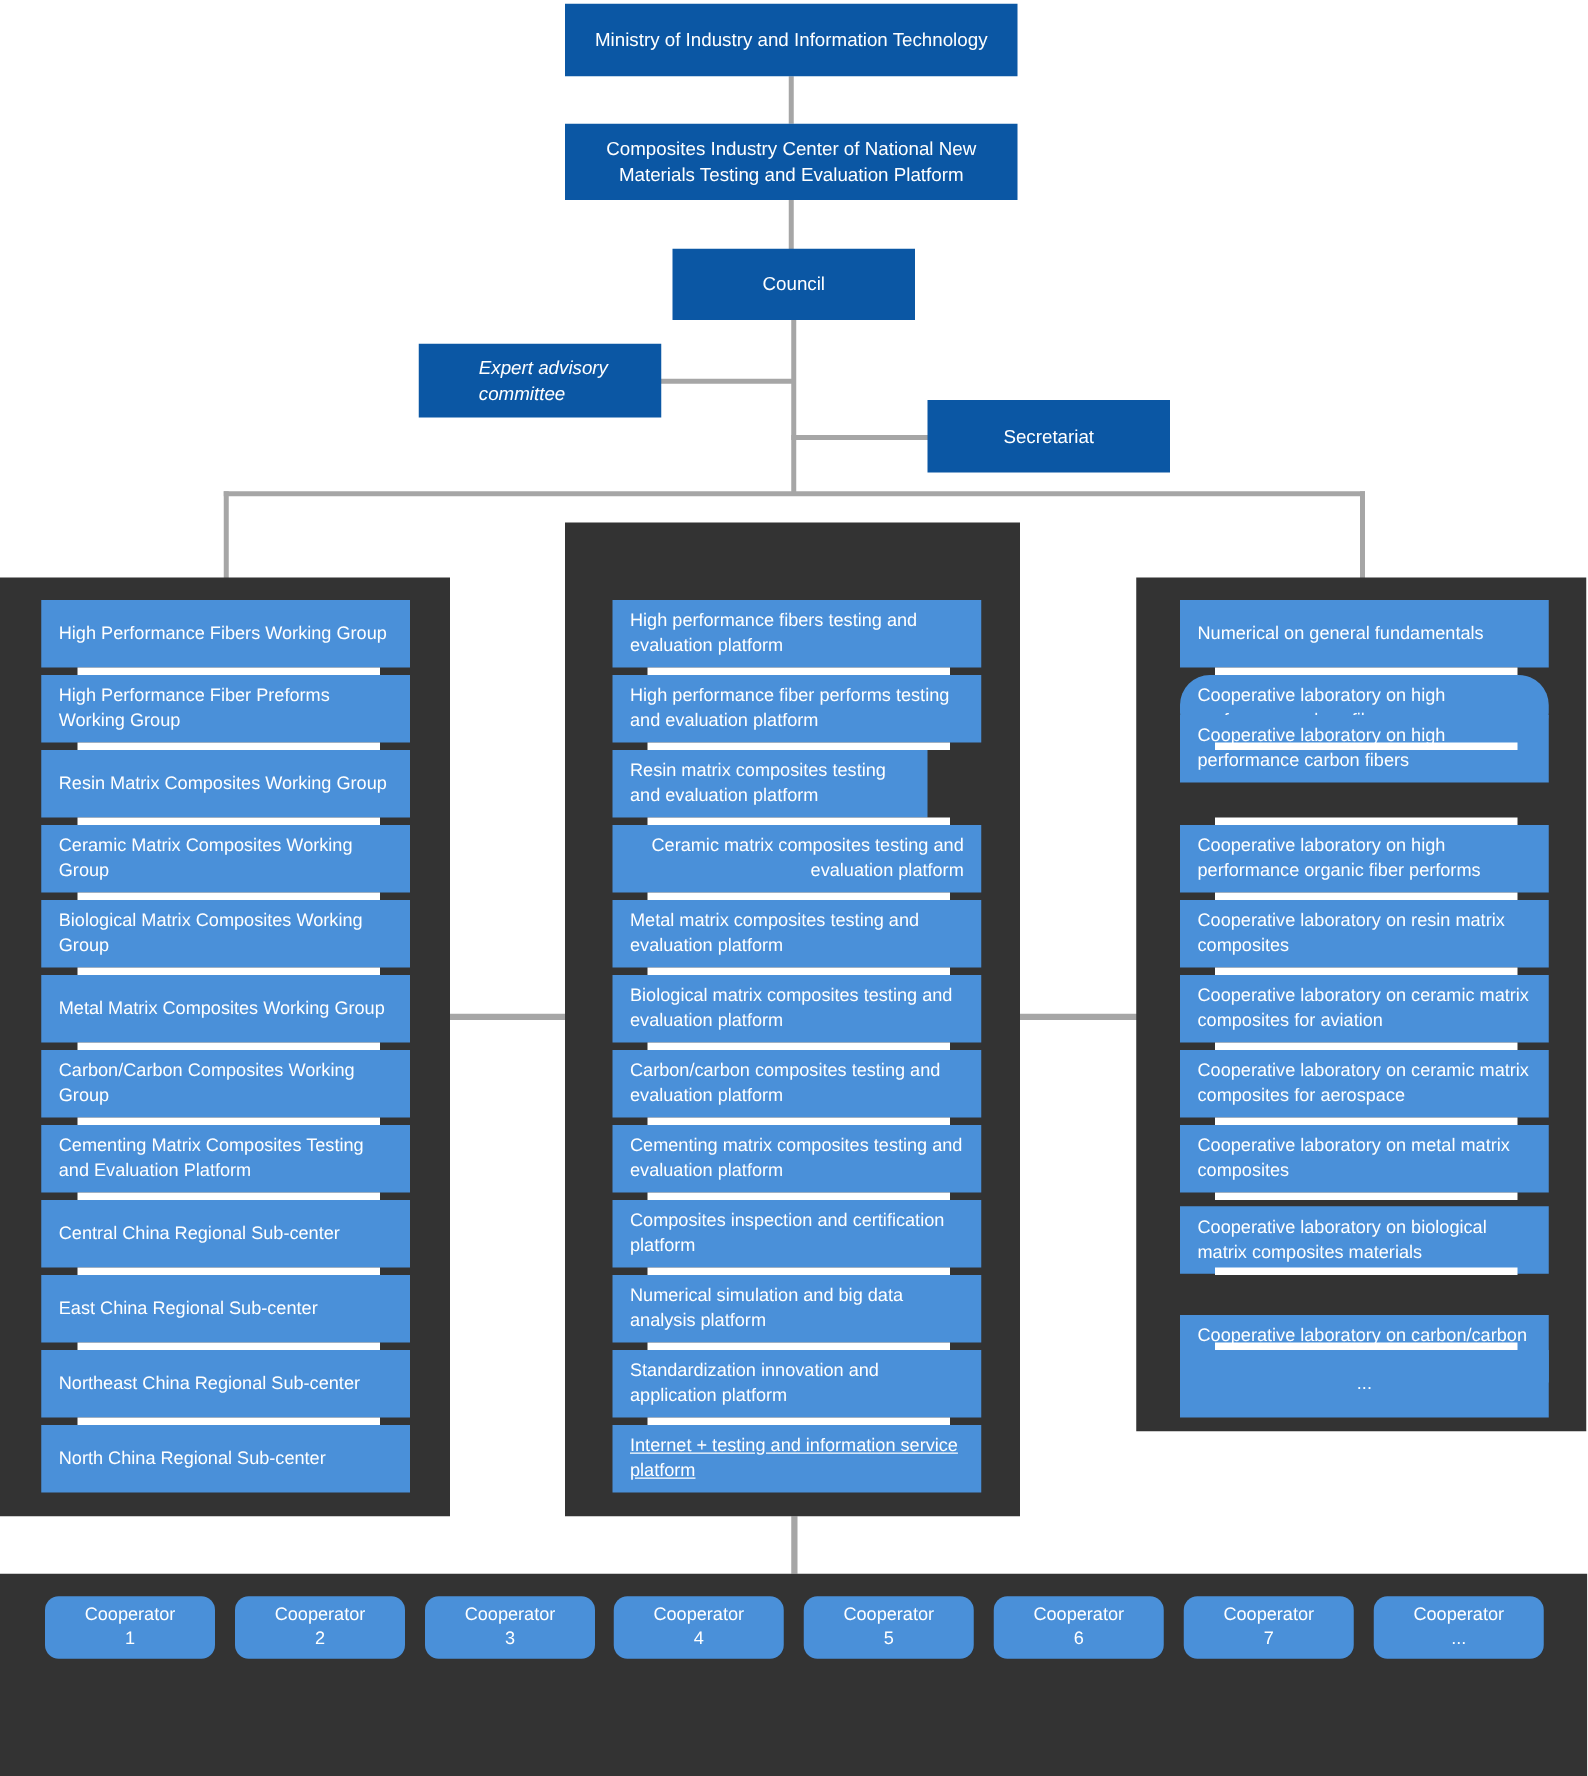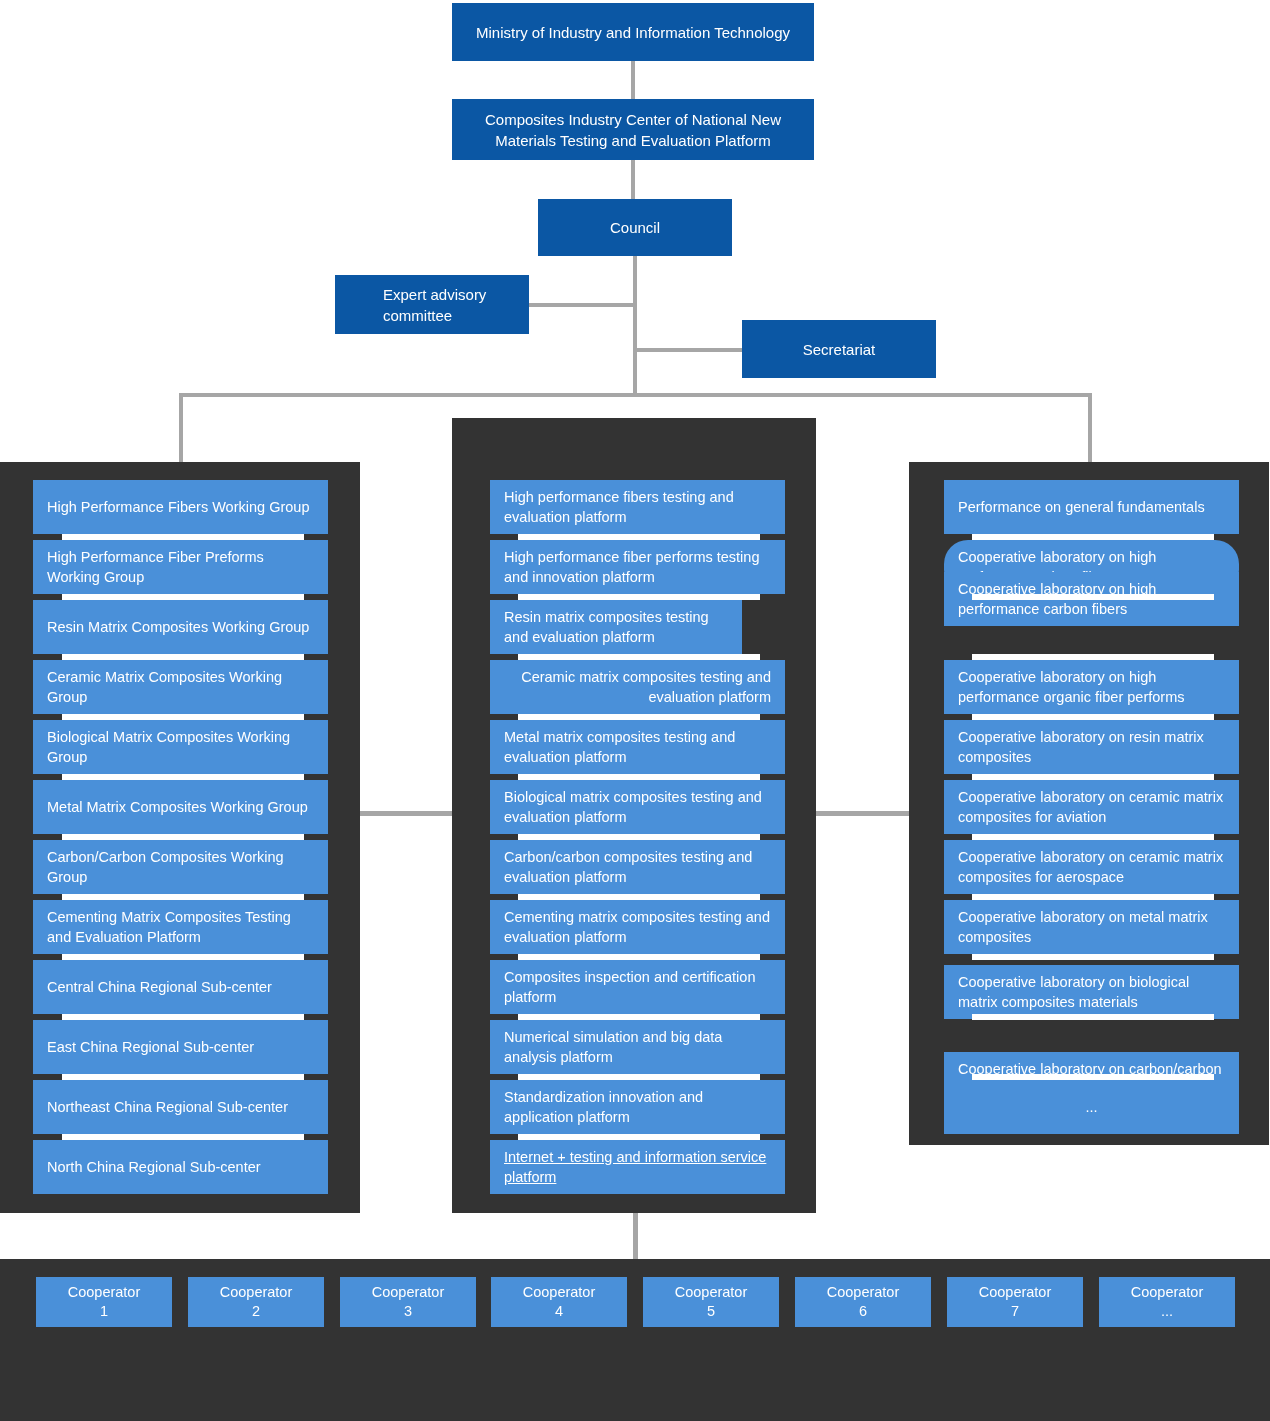--- a/index.html
+++ b/index.html
@@ -76,20 +76,21 @@
     background: #4a90d9;
     color: #ffffff;
     font-size: 14.5px;
     line-height: 19px;
     display: flex;
     flex-direction: column;
     align-items: center;
     justify-content: center;
     text-align: center;
     z-index: 4;
+    border-radius: 11px;
   }
   .coop .cname { display: block; }
   .coop .cnum  { display: block; }
 </style>
 </head>
 <body>
 
 <div id="root">
 
   <div class="conn" style="left:631px; top:61px; width:4px; height:38px;"></div>
@@ -119,21 +120,21 @@
   </div>
 
   <div class="topnode" style="left:452px; top:99px; width:362px; height:61px;">
     <span>Composites Industry Center of National New Materials Testing and Evaluation Platform</span>
   </div>
 
   <div class="topnode" style="left:538px; top:199px; width:194px; height:57px;">
     <span>Council</span>
   </div>
 
-  <div class="topnode" style="left:335px; top:275px; width:194px; height:59px; justify-content:flex-start; text-align:left; padding-left:48px;">
+  <div class="topnode" style="left:335px; top:275px; width:194px; height:59px; justify-content:flex-start; text-align:left; padding-left:48px;font-style:italic;">
     <span>Expert advisory committee</span>
   </div>
 
   <div class="topnode" style="left:742px; top:320px; width:194px; height:58px;">
     <span>Secretariat</span>
   </div>
 
   <div class="panel" style="left:0px; top:462px; width:360px; height:751px;"></div>
 
   <div class="panel" style="left:452px; top:418px; width:364px; height:795px;"></div>
@@ -188,21 +189,21 @@
       </div>
       <div class="sep" style="left: 62px; top: 1134px; width: 242px; height: 6px;"></div>
       <div class="card" style="left: 33px; top: 1140px; width: 295px; height: 54px;">
         <span>North China Regional Sub-center</span>
       </div>
       <div class="card" style="left: 490px; top: 480px; width: 295px; height: 54px;">
         <span>High performance fibers testing and evaluation platform</span>
       </div>
       <div class="sep" style="left: 518px; top: 534px; width: 242px; height: 6px;"></div>
       <div class="card" style="left: 490px; top: 540px; width: 295px; height: 54px;">
-        <span>High performance fiber performs testing and innovation platform</span>
+        <span>High performance fiber performs testing and evaluation platform</span>
       </div>
       <div class="sep" style="left: 518px; top: 594px; width: 242px; height: 6px;"></div>
       <div class="card" style="left: 490px; top: 600px; width: 252px; height: 54px;">
         <span>Resin matrix composites testing and evaluation platform</span>
       </div>
       <div class="sep" style="left: 518px; top: 654px; width: 242px; height: 6px;"></div>
       <div class="card" style="left: 490px; top: 660px; width: 295px; height: 54px; text-align: right;">
         <span>Ceramic matrix composites testing and evaluation platform</span>
       </div>
       <div class="sep" style="left: 518px; top: 714px; width: 242px; height: 6px;"></div>
@@ -231,21 +232,21 @@
       </div>
       <div class="sep" style="left: 518px; top: 1074px; width: 242px; height: 6px;"></div>
       <div class="card" style="left: 490px; top: 1080px; width: 295px; height: 54px;">
         <span>Standardization innovation and application platform</span>
       </div>
       <div class="sep" style="left: 518px; top: 1134px; width: 242px; height: 6px;"></div>
       <div class="card" style="left: 490px; top: 1140px; width: 295px; height: 54px; text-decoration: underline;">
         <span>Internet + testing and information service platform</span>
       </div>
       <div class="card" style="left: 944px; top: 480px; width: 295px; height: 54px;">
-        <span>Performance on general fundamentals</span>
+        <span>Numerical on general fundamentals</span>
       </div>
       <div class="sep" style="left: 972px; top: 534px; width: 242px; height: 6px;"></div>
       <div class="card" style="left: 944px; top: 540px; width: 295px; height: 54px; border-radius: 24px;">
         <span>Cooperative laboratory on high performance glass fibers</span>
       </div>
       <div class="sep" style="left: 972px; top: 594px; width: 242px; height: 6px;"></div>
       <div class="card" style="left: 944px; top: 572px; width: 295px; height: 54px;">
         <span>Cooperative laboratory on high performance carbon fibers</span>
       </div>
       <div class="sep" style="left: 972px; top: 654px; width: 242px; height: 6px;"></div>

